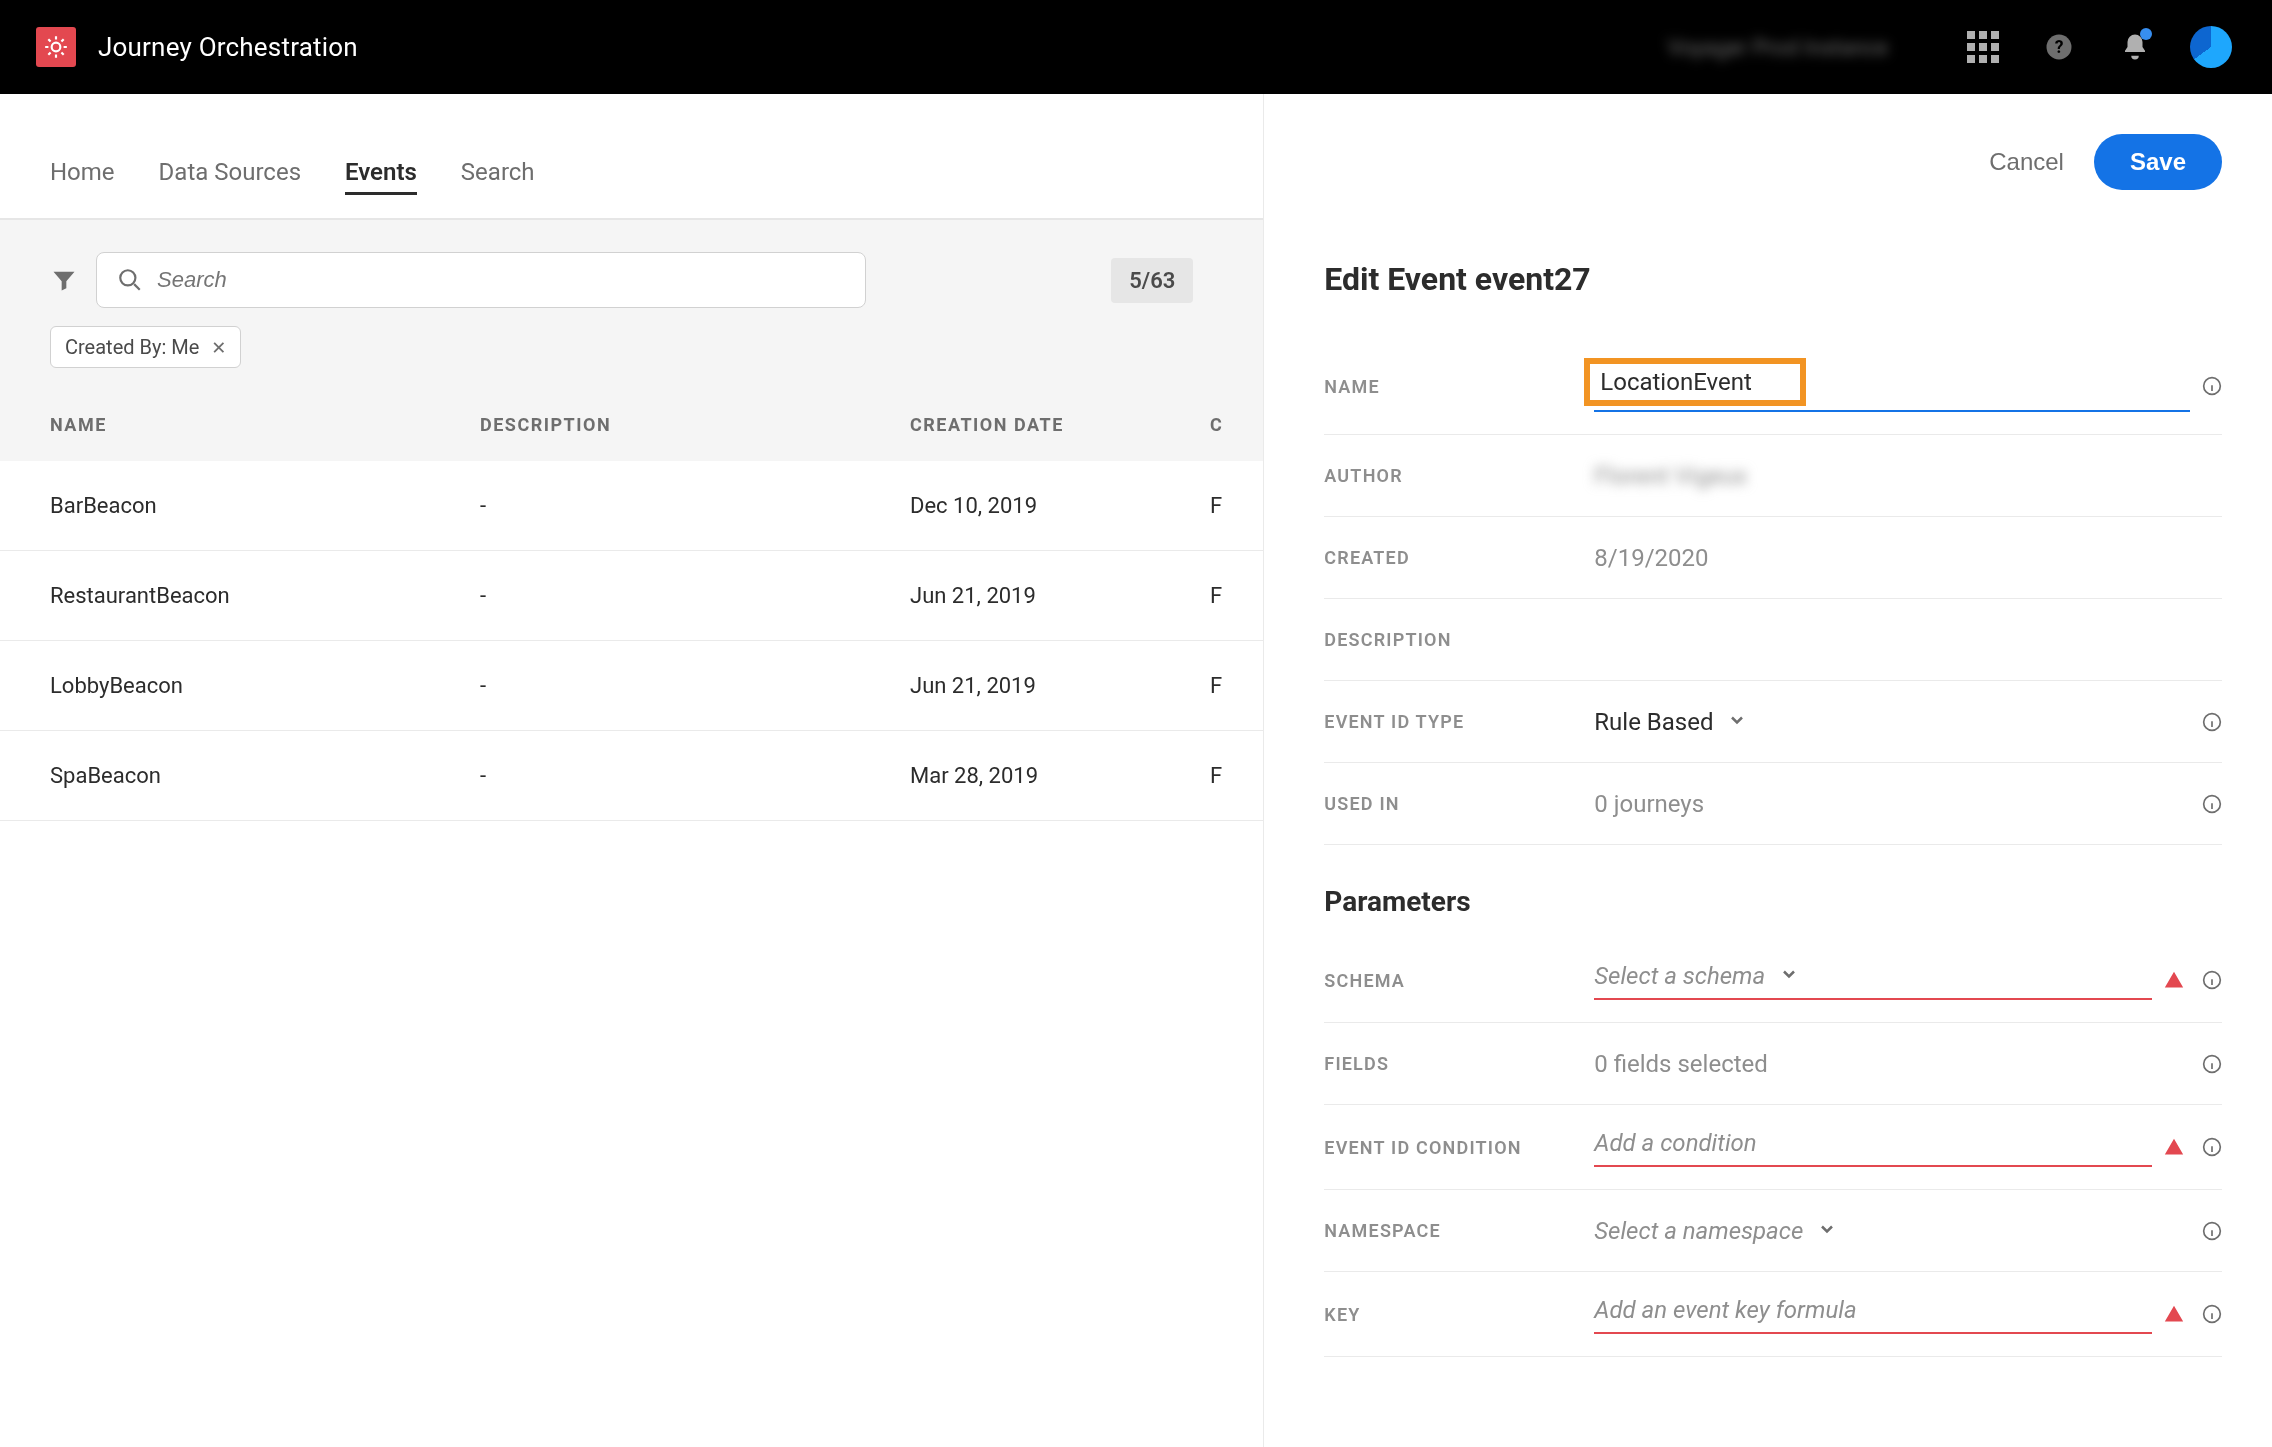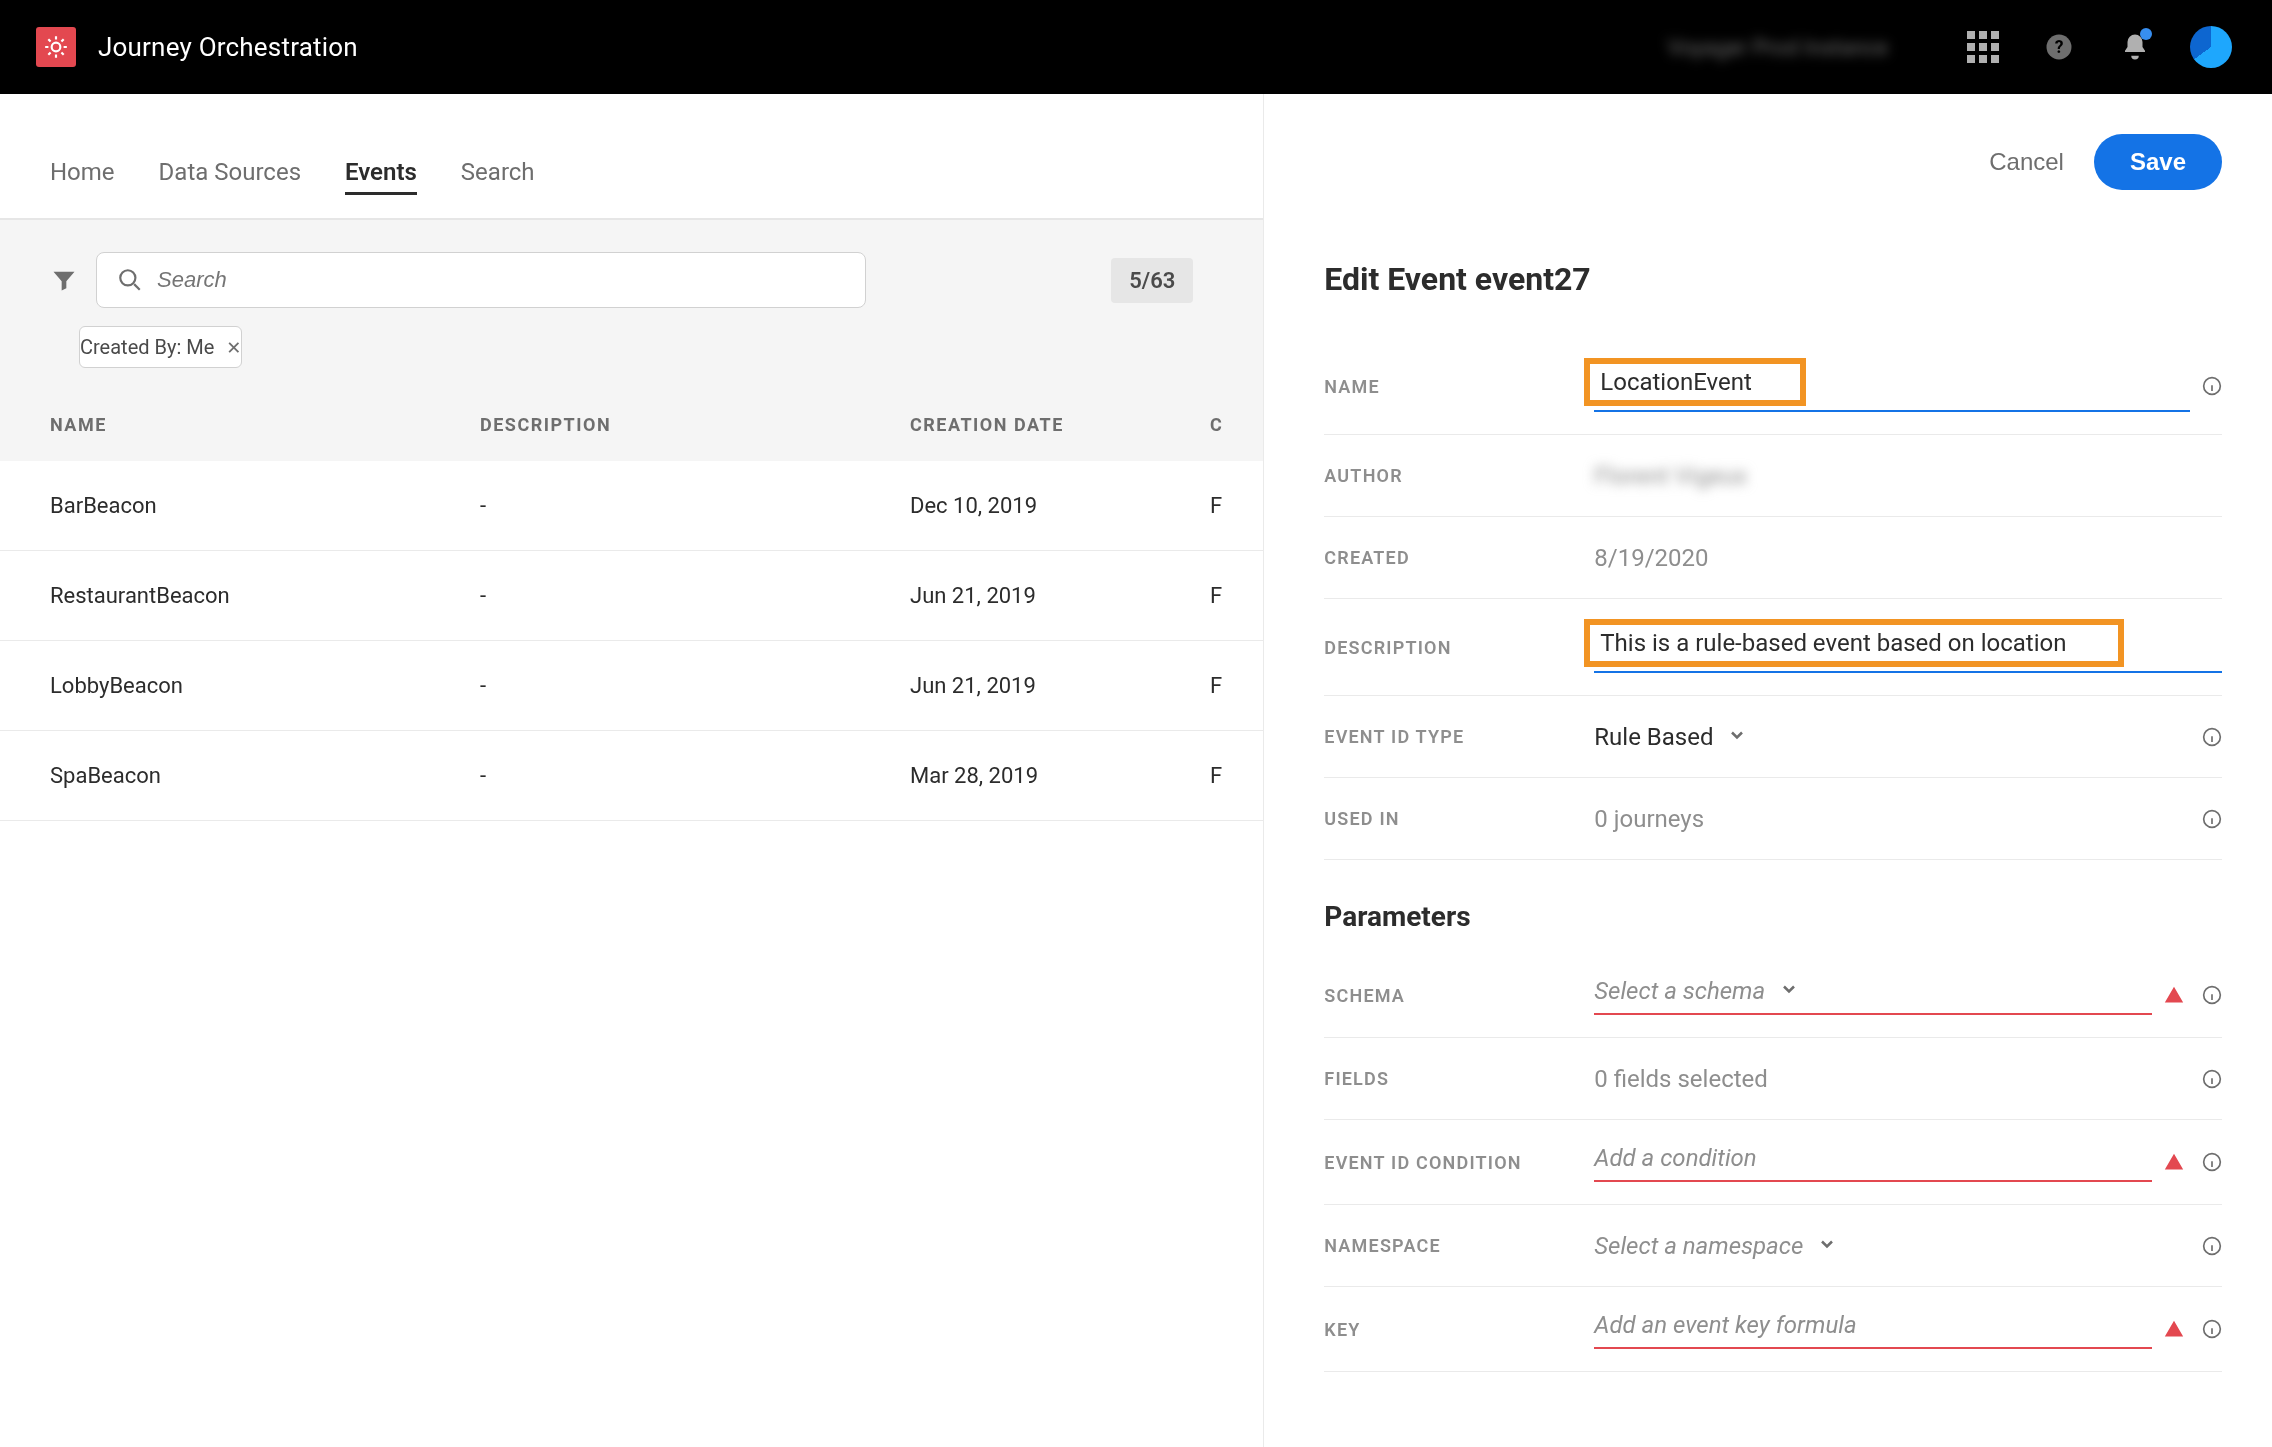--- a/index.html
+++ b/index.html
@@ -35,21 +35,21 @@
   
   .filter-row { background:#f5f5f5; padding: 32px 40px 18px 50px; display:flex; align-items:center; gap:18px; border-top:1px solid #e6e6e6; }
   .filter-icon { width:28px; height:28px; color:#6e6e6e; cursor:pointer; }
   .filter-icon svg{width:100%;height:100%;}
   .search-box { display:flex; align-items:center; background:#fff; border:1px solid #d1d1d1; border-radius:8px; height:56px; width:770px; padding:0 20px; }
   .search-box svg { width:26px; height:26px; color:#6e6e6e; margin-right:14px; }
   .search-box input { border:none; outline:none; font-size:22px; font-style:italic; color:#6e6e6e; flex:1; }
   .count-pill { margin-left:auto; margin-right:30px; background:#e6e6e6; color:#4a4a4a; font-size:22px; font-weight:600; padding:10px 18px; border-radius:4px; cursor:default; }
 
   .chips-row { background:#f5f5f5; padding: 0 40px 20px 50px; }
-  .chip { display:inline-flex; align-items:center; gap:12px; background:#fff; border:1px solid #d1d1d1; border-radius:6px; padding:8px 0; font-size:20px; color:#4a4a4a; cursor:pointer;margin-left:29px; }
+  .chip { display:inline-flex; align-items:center; gap:12px; background:#fff; border:1px solid #d1d1d1; border-radius:6px; padding:8px 14px; font-size:20px; color:#4a4a4a; cursor:pointer; }
   .chip .x { color:#6e6e6e; font-size:18px; cursor:pointer; }
 
   
   .table-head { display:flex; padding: 26px 40px 26px 50px; background:#f5f5f5; color:#6e6e6e; font-size:18px; letter-spacing:1.5px; font-weight:700; }
   .col-name { flex:0 0 430px; }
   .col-desc { flex:0 0 430px; }
   .col-date { flex:0 0 300px; }
   .col-last { flex:1; }
   .rows { background:#fff; }
   .row { display:flex; padding: 32px 40px 32px 50px; border-bottom:1px solid #eaeaea; font-size:22px; color:#2c2c2c; cursor:pointer; }
@@ -230,25 +230,20 @@
 
     <div class="field-row">
       <div class="label">CREATED</div>
       <div class="value-stack">
           <span class="muted">8/19/2020</span>
         </div>
     </div>
 
     <div class="field-row active-underline">
       <div class="label">DESCRIPTION</div>
-      <div class="value-stack">
-        <span class="highlight-frame wide">
-          <input type="text" style="width: 100%;" value="This is a rule-based event based on location">
-        </span>
-      </div>
     </div>
 
     <div class="field-row">
       <div class="label">EVENT ID TYPE</div>
       <div class="value-stack">
         <span>Rule Based</span>
         <span class="chevron"><svg viewBox="0 0 24 24" fill="none" stroke="currentColor" stroke-width="3">
               <path d="m6 9 6 6 6-6"></path>
             </svg></span>
       </div>

